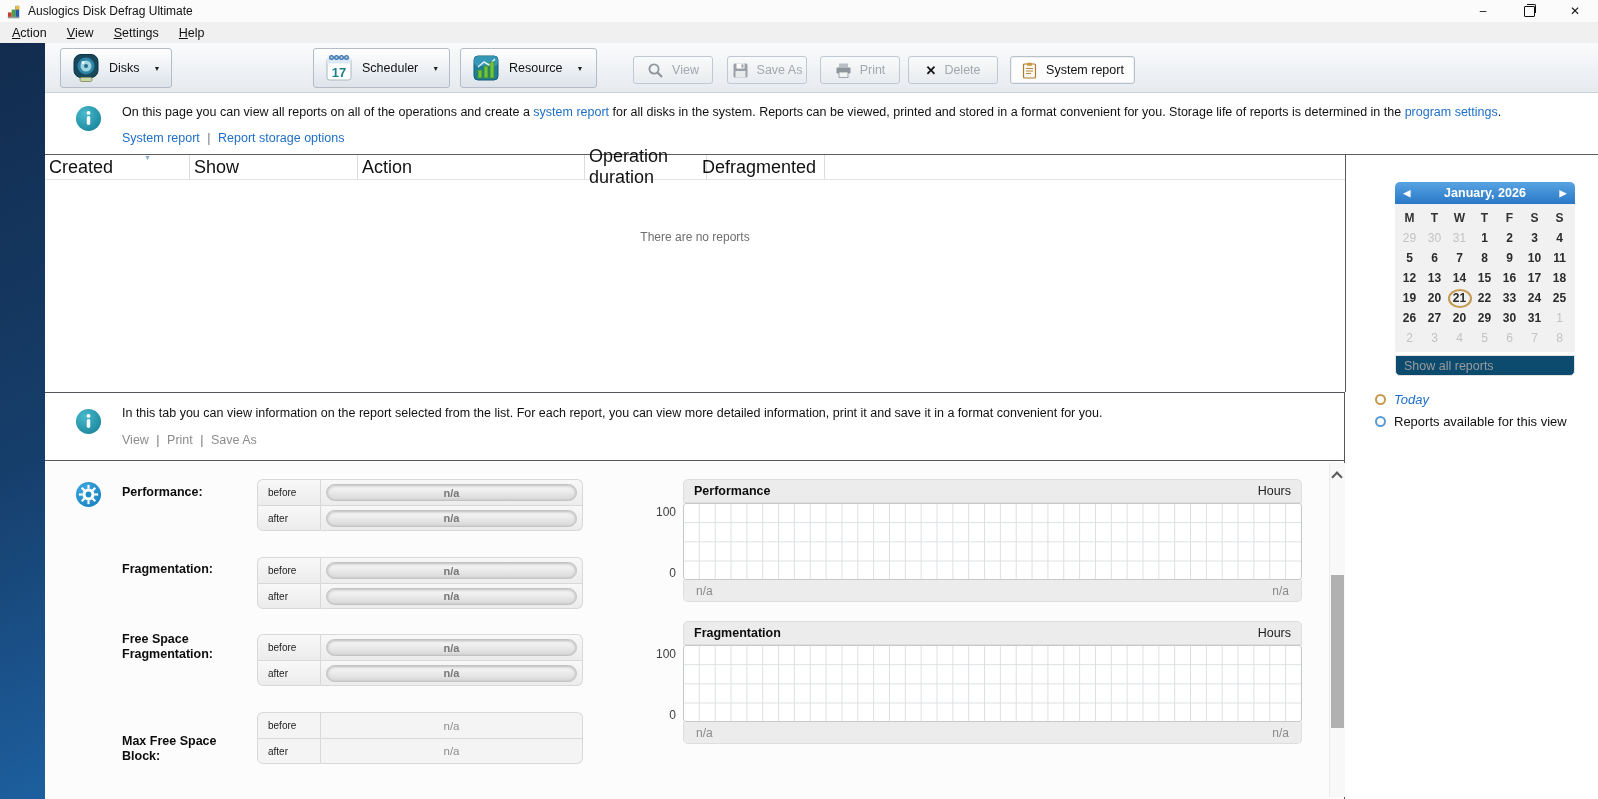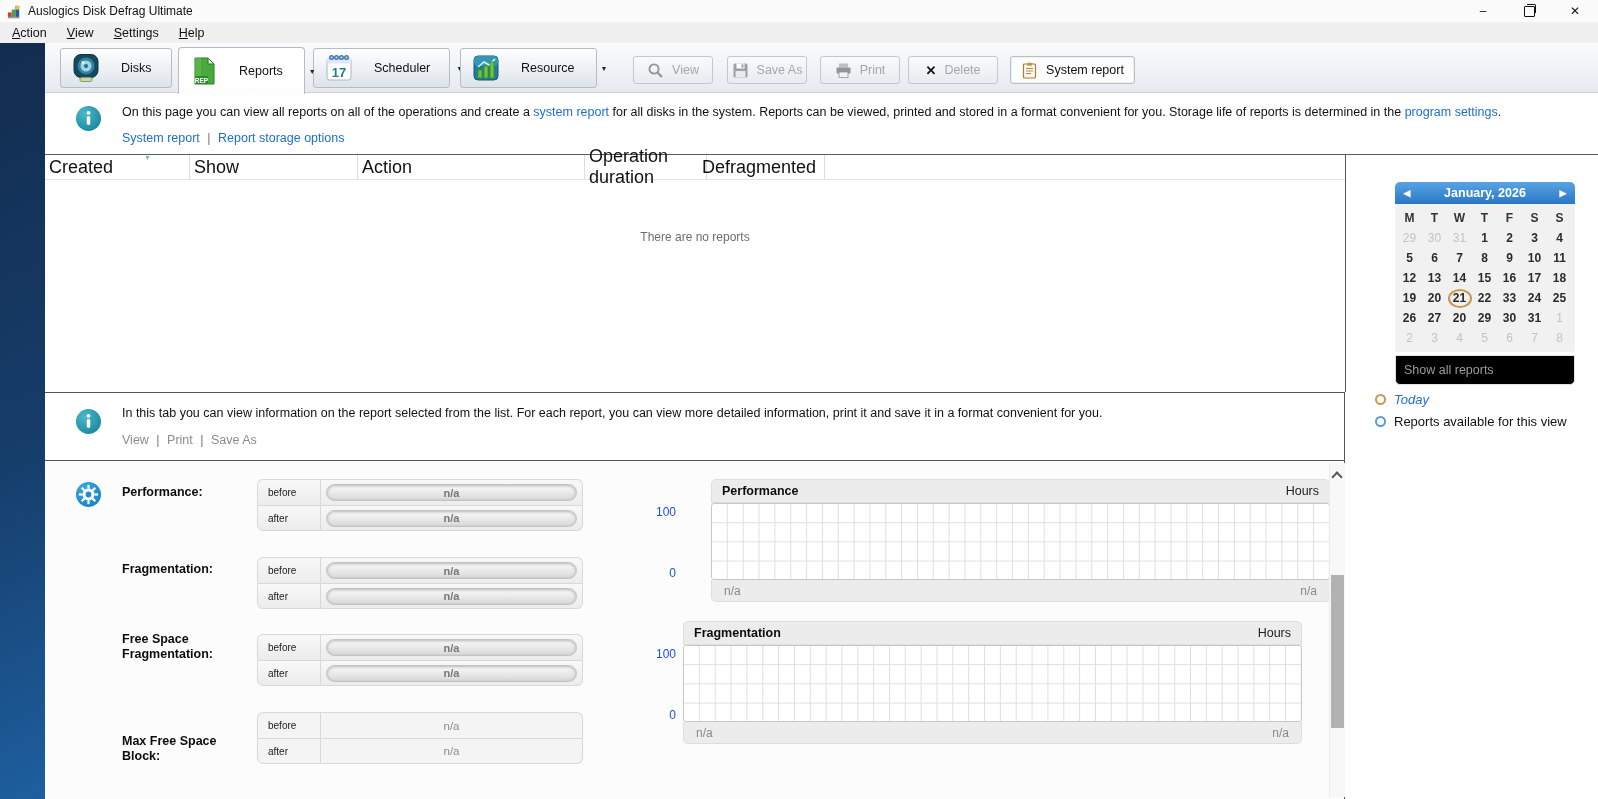--- a/index.html
+++ b/index.html
@@ -26,21 +26,21 @@
   .menu-item u{text-decoration:underline;}
 
   
   .bluebg{position:absolute;left:0;top:43px;width:45px;height:756px;
           background:linear-gradient(155deg,#122c4e 0%,#163e6b 55%,#1d5f9f 100%);}
 
   
   .toolbar{position:absolute;left:45px;top:43px;width:1553px;height:50px;box-sizing:border-box;
            background:linear-gradient(#fafbfc,#e6eaef);border-bottom:1px solid #ccd2d9;}
   .tab{position:absolute;top:5px;height:40px;box-sizing:border-box;border:1px solid #b6bcc5;border-radius:3px;
-       background:linear-gradient(#ffffff,#dde3ea);display:flex;align-items:center;gap:20px;padding:0 10px;}
+       background:linear-gradient(#ffffff,#dde3ea);display:flex;align-items:center;gap:8px;padding:0 10px;}
   .tab .tab-label{font-size:12.5px;color:#111;}
   .tab .dd{font-size:7px;color:#222;margin-left:6px;}
   .tab.active{top:4px;height:47px;background:linear-gradient(#ffffff,#fdfdfe);border-bottom:none;
               border-radius:4px 4px 0 0;z-index:3;}
   .tab-ico{width:30px;height:30px;flex:0 0 auto;}
   .tbtn{position:absolute;top:13px;height:28px;box-sizing:border-box;border:1px solid #c2c8cf;border-radius:3px;
         background:linear-gradient(#f9fafb,#e8ebef);display:flex;align-items:center;justify-content:center;gap:8px;
         font-size:12.5px;color:#111;}
   .tbtn.disabled{color:#a3a8ae;}
   .tbtn.lit{background:#fdfdfd;border-color:#b9c0c8;box-shadow:0 0 0 1px #eef1f4 inset;}
@@ -78,21 +78,21 @@
            color:#fff;font-size:9px;}
   .cal-prev{left:0;} .cal-next{right:0;}
   .cal-body{background:#f1f1f1;padding:3px 2px 4px 2px;border-radius:0 0 2px 2px;}
   .cal-row{display:flex;}
   .cal-cell{width:25px;height:20px;display:flex;align-items:center;justify-content:center;
             font-size:12px;font-weight:bold;color:#2b2b2b;}
   .cal-cell.wd{color:#333;height:21px;}
   .cal-cell.muted{color:#c3c3c3;font-weight:normal;}
   .today-ring{display:inline-flex;align-items:center;justify-content:center;width:20px;height:15px;
               border:2px solid #c59a4e;border-radius:50%;}
-  .cal-footer{margin-top:3px;height:30px;background:#000000;border:1px solid #e2e2e2;border-radius:0 0 5px 5px;
+  .cal-footer{margin-top:3px;height:21px;background:#0c4a6e;border:1px solid #e2e2e2;border-radius:0 0 5px 5px;
               color:#9b9b9b;font-size:12.5px;display:flex;align-items:center;padding-left:8px;box-sizing:border-box;}
   .legend-row{position:absolute;left:29px;display:flex;align-items:center;gap:8px;font-size:13px;}
   .legend-circle{width:11px;height:11px;border-radius:50%;box-sizing:border-box;flex:0 0 auto;}
   .legend-today{top:237px;color:#1f6fc8;font-style:italic;}
   .legend-reports{top:259px;color:#111;}
 
   
   .info-bottom{position:absolute;left:45px;top:392px;width:1300px;height:69px;background:#fff;box-sizing:border-box;
                border-top:1px solid #54585d;border-bottom:1px solid #54585d;border-right:1px solid #55595e;}
   .info-bottom .info-ico{left:30px;top:15px;}
@@ -128,21 +128,21 @@
               padding:0 10px;}
   .chart-title{font-weight:bold;font-size:12.5px;color:#0d0d0d;}
   .chart-unit{font-size:12.5px;color:#222;}
   .chart-grid{height:77px;box-sizing:border-box;background-color:#fff;border:1px solid #c6c9cc;border-radius:3px;
               background-image:linear-gradient(to right,#dcdfe2 1px,transparent 1px),
                                linear-gradient(to bottom,#dcdfe2 1px,transparent 1px);
               background-size:15.85px 19.2px;background-position:-1px -1px;}
   .chart-foot{height:22px;box-sizing:border-box;background:#ececec;border:1px solid #dedede;border-top:none;
               border-radius:0 0 5px 5px;display:flex;align-items:center;justify-content:space-between;
               padding:0 12px;color:#8a8a8a;font-size:12px;}
-  .ylab{position:absolute;width:36px;text-align:right;left:595px;font-size:12px;color:#1d4ed8;}
+  .ylab{position:absolute;width:36px;text-align:right;left:595px;font-size:12px;color:#404040;}
 
   
   .vscroll{position:absolute;left:1284px;top:2px;width:15px;height:334px;background:#f8f8f8;
            border-left:1px solid #ececec;}
   .vs-up{position:absolute;left:3px;top:8px;width:8px;height:8px;}
   .vs-up::before{content:"";position:absolute;left:0;top:2px;width:6px;height:6px;border-left:2px solid #5a5a5a;
            border-top:2px solid #5a5a5a;transform:rotate(45deg);}
   .vs-thumb{position:absolute;left:1px;top:112px;width:13px;height:153px;background:#b1b1b1;}
 </style>
 </head>
@@ -185,31 +185,20 @@
     <div class="tab" style="left:15px;width:112px;">
       <svg class="tab-ico" viewBox="0 0 30 30">
         <rect x="3" y="1.5" width="24" height="23" rx="7" fill="#17485c" stroke="#0d3442"></rect>
         <circle cx="15" cy="13" r="8.5" fill="#2e84a4"></circle>
         <circle cx="15" cy="13" r="5.5" fill="#9fd4e2"></circle>
         <circle cx="15" cy="13" r="2" fill="#2a6a85"></circle>
         <circle cx="12" cy="9.5" r="1.4" fill="#ffffff" opacity="0.9"></circle>
         <rect x="9" y="24.5" width="12" height="4" rx="1.5" fill="#cdd6a8" stroke="#8a9a6a"></rect>
       </svg>
       <span class="tab-label">Disks</span>
-      <span class="dd">▼</span>
-    </div>
-    <div class="tab active" style="left:133px;width:127px;">
-      <svg class="tab-ico" viewBox="0 0 30 30">
-        <path d="M6 2 h13 l6 6 v20 h-19 z" fill="#4aa83e" stroke="#2e7a28"></path>
-        <path d="M19 2 l6 6 h-6 z" fill="#d8efdc" stroke="#2e7a28"></path>
-        <path d="M6 2 h6 v26 h-6 z" fill="#5fbf4e" opacity="0.6"></path>
-        <rect x="6" y="20" width="13" height="8" fill="#2f8a2a"></rect>
-        <text x="12.5" y="26.5" text-anchor="middle" font-size="6.5" font-weight="bold" fill="#ffffff" font-family="Liberation Sans, sans-serif">REP</text>
-      </svg>
-      <span class="tab-label">Reports</span>
       <span class="dd">▼</span>
     </div>
     <div class="tab" style="left:268px;width:137px;">
       <svg class="tab-ico" viewBox="0 0 30 30">
         <rect x="3" y="5" width="24" height="22" rx="2.5" fill="#ffffff" stroke="#aab6c0"></rect>
         <rect x="3" y="5" width="24" height="5.5" fill="#dce9f4"></rect>
         <circle cx="7.5" cy="4.5" r="1.8" fill="none" stroke="#3c78b4" stroke-width="1.4"></circle>
         <circle cx="12.5" cy="4.5" r="1.8" fill="none" stroke="#3c78b4" stroke-width="1.4"></circle>
         <circle cx="17.5" cy="4.5" r="1.8" fill="none" stroke="#3c78b4" stroke-width="1.4"></circle>
         <circle cx="22.5" cy="4.5" r="1.8" fill="none" stroke="#3c78b4" stroke-width="1.4"></circle>
@@ -480,21 +469,21 @@
           </div>
           <div class="m-row">
             <div class="lab">after</div>
             <div class="bar">
               <div class="plain-val">n/a</div>
             </div>
           </div>
         </div>
       </div>
 
-    <div class="chart" style="top:18px;margin-left:28px;">
+    <div class="chart" style="top:18px;">
       <div class="chart-head">
         <span class="chart-title">Performance</span>
         <span class="chart-unit">Hours</span>
       </div>
       <div class="chart-grid"></div>
       <div class="chart-foot">
         <span>n/a</span>
         <span>n/a</span>
       </div>
     </div>

